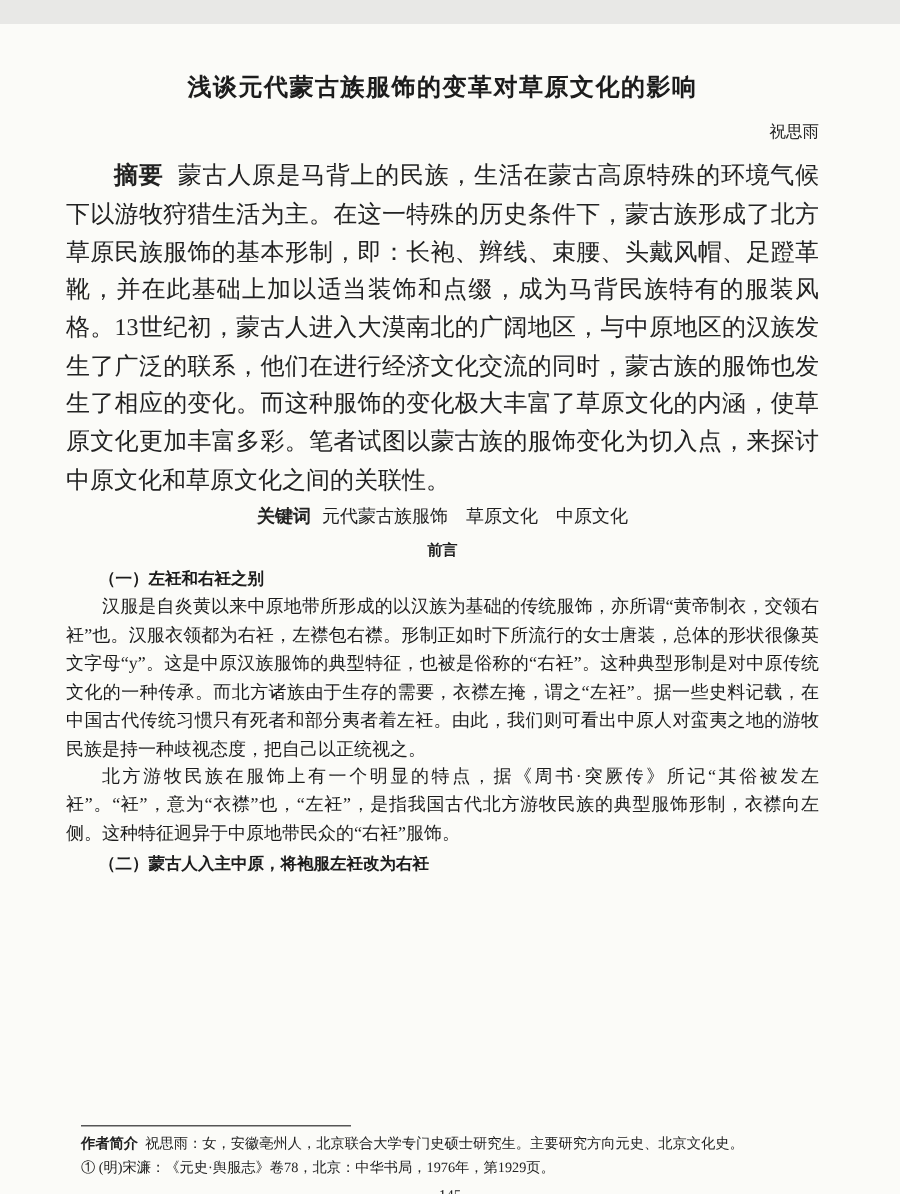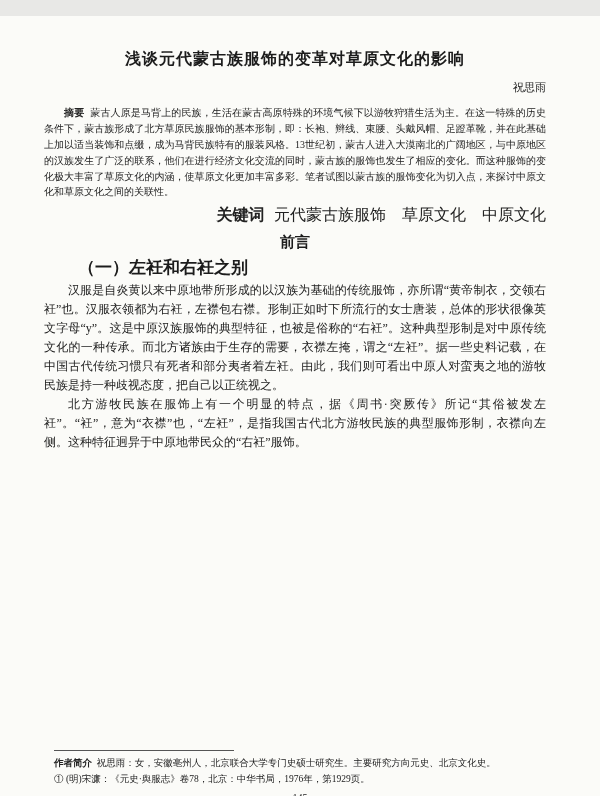--- a/index.html
+++ b/index.html
@@ -25,58 +25,58 @@
     letter-spacing: 1px;
   }
   .author {
     text-align: right;
     font-size: 11px;
     margin-bottom: 10px;
     color: #222;
   }
   .abstract {
     margin: 0 0 2px 0;
-    font-size: 10px;
+    font-size: 16px;
     line-height: 1.58;
     text-align: justify;
     text-indent: 2em;
     color: #222;
   }
   .keywords {
     margin: 2px 0 6px 0;
-    font-size: 16px;
+    font-size: 12px;
     line-height: 1.58;
-    text-align: right;
+    text-align: center;
     color: #222;
   }
   .lbl { font-weight: bold; margin-right: 0.6em; }
   .center-head {
     margin: 6px 0 4px 0;
-    font-size: 15px;
+    font-size: 10px;
     text-align: center;
     font-weight: bold;
     font-family: "Liberation Sans", "DejaVu Sans", sans-serif;
   }
   .body-p {
     margin: 0;
     font-size: 12px;
     line-height: 1.58;
     text-align: justify;
     text-indent: 2em;
   }
   .sec-head {
     margin: 5px 0 3px 0;
     font-size: 12px;
     font-weight: bold;
     text-indent: 1.2em;
     font-family: "Liberation Sans", "DejaVu Sans", sans-serif;
   }
   .sub-head {
     margin: 3px 0 2px 0;
-    font-size: 17px;
+    font-size: 11px;
     font-weight: bold;
     text-indent: 2em;
     font-family: Liberation Serif, serif;
   }
   .footer {
     position: absolute;
     left: 54px;
     right: 54px;
     bottom: 9px;
   }
@@ -119,20 +119,21 @@
 
   <h2 class="center-head">前言</h2>
 
 
 
   <h4 class="sub-head">（一）左衽和右衽之别</h4>
 
   <p class="body-p">汉服是自炎黄以来中原地带所形成的以汉族为基础的传统服饰，亦所谓“黄帝制衣，交领右衽”也。汉服衣领都为右衽，左襟包右襟。形制正如时下所流行的女士唐装，总体的形状很像英文字母“y”。这是中原汉族服饰的典型特征，也被是俗称的“右衽”。这种典型形制是对中原传统文化的一种传承。而北方诸族由于生存的需要，衣襟左掩，谓之“左衽”。据一些史料记载，在中国古代传统习惯只有死者和部分夷者着左衽。由此，我们则可看出中原人对蛮夷之地的游牧民族是持一种歧视态度，把自己以正统视之。</p>
   <p class="body-p">北方游牧民族在服饰上有一个明显的特点，据《周书·突厥传》所记“其俗被发左衽”。“衽”，意为“衣襟”也，“左衽”，是指我国古代北方游牧民族的典型服饰形制，衣襟向左侧。这种特征迥异于中原地带民众的“右衽”服饰。</p>
 
+  <h4 class="sub-head">（二）蒙古人入主中原，将袍服左衽改为右衽</h4>
 
 
   <div class="footer">
     <div class="foot-divider"></div>
     <p class="footnote">
       <span class="lbl">作者简介</span><span>祝思雨：女，安徽亳州人，北京联合大学专门史硕士研究生。主要研究方向元史、北京文化史。</span>
     </p>
     <p class="footnote">① (明)宋濂：《元史·舆服志》卷78，北京：中华书局，1976年，第1929页。</p>
     <div class="pagenum">145</div>
   </div>

